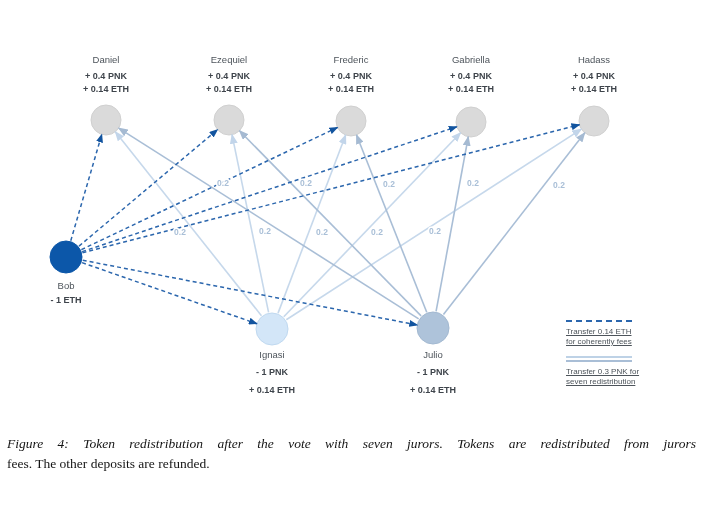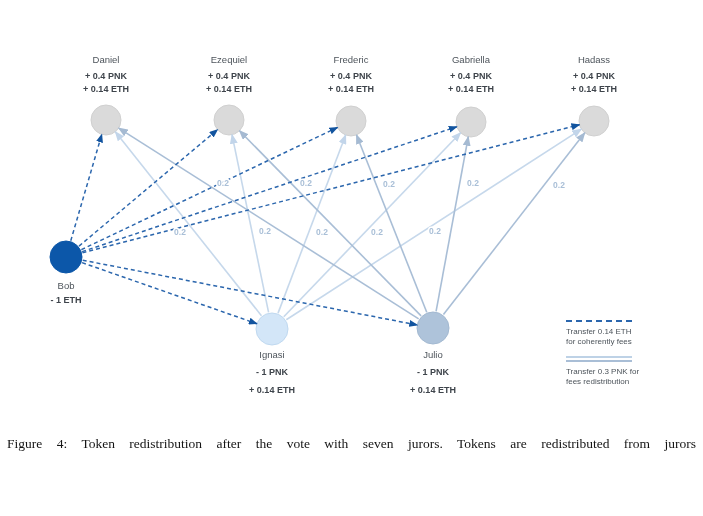--- a/index.html
+++ b/index.html
@@ -11,31 +11,31 @@
   svg.diagram { position: absolute; left: 0; top: 0; }
 
   
   .node-name   { font-family: "Liberation Sans", sans-serif; font-size: 9.5px; fill: #4d545b; }
   .node-amount { font-family: "Liberation Sans", sans-serif; font-size: 9px; font-weight: bold; fill: #3e444b; }
   .edge-label  { font-family: "Liberation Sans", sans-serif; font-size: 8.5px; font-weight: bold;
                  fill: #a9bfd7; paint-order: stroke; stroke: #ffffff; stroke-width: 3px; }
 
   
   .legend { position: absolute; left: 566px; top: 320px; width: 110px;
-            font-size: 8px; line-height: 10px; color: #4d545b; }
+            font-size: 8px; line-height: 10px; color: #4d545b; text-decoration: underline; }
   .legend .sample-dashed { width: 66px; height: 0; border-top: 2px dashed #2b66ad; margin-bottom: 5px; }
   .legend .sample-solid  { width: 66px; margin: 9px 0 5px 0; }
   .legend .sample-solid .s1 { height: 1.5px; background: #bed2e6; margin-bottom: 2.5px; }
   .legend .sample-solid .s2 { height: 1.5px; background: #a9bed6; }
 
   
   .caption { position: absolute; left: 7px; top: 434px; width: 689px;
              font-family: "Liberation Serif", serif; font-size: 13.5px; color: #141414; }
   .cap-line { line-height: 19.5px; white-space: normal; }
-  .cap-line.j { text-align: justify; text-align-last: justify; }
+  .cap-line.j { text-align: justify; text-align-last: justify; font-style: italic; }
 </style>
 </head>
 <body>
 
 <div class="stage">
 
   <svg class="diagram" width="703" height="430" viewBox="0 0 703 430">
       <defs>
         <marker id="head-eth" viewBox="0 0 9 7" refX="8" refY="3.5" markerWidth="9" markerHeight="7" orient="auto" markerUnits="userSpaceOnUse">
           <polygon points="0,0 9,3.5 0,7" fill="#12549f"></polygon>
@@ -112,21 +112,22 @@
       <div class="sample-dashed"></div>
       <div class="legend-text">Transfer 0.14 ETH</div>
       <div class="legend-text">for coherently fees</div>
     </div>
     <div class="legend-item">
       <div class="sample-solid">
         <div class="s1"></div>
           <div class="s2"></div>
       </div>
       <div class="legend-text">Transfer 0.3 PNK for</div>
-      <div class="legend-text">fees redistribution</div>
+      <div class="legend-text">seven redistribution</div>
     </div>
   </div>
 
   <div class="caption">
     <div class="cap-line j">Figure 4: Token redistribution after the vote with seven jurors. Tokens are redistributed from jurors</div>
+    <div class="cap-line">fees. The other deposits are refunded.</div>
   </div>
 
 </div>
 
 </body></html>

